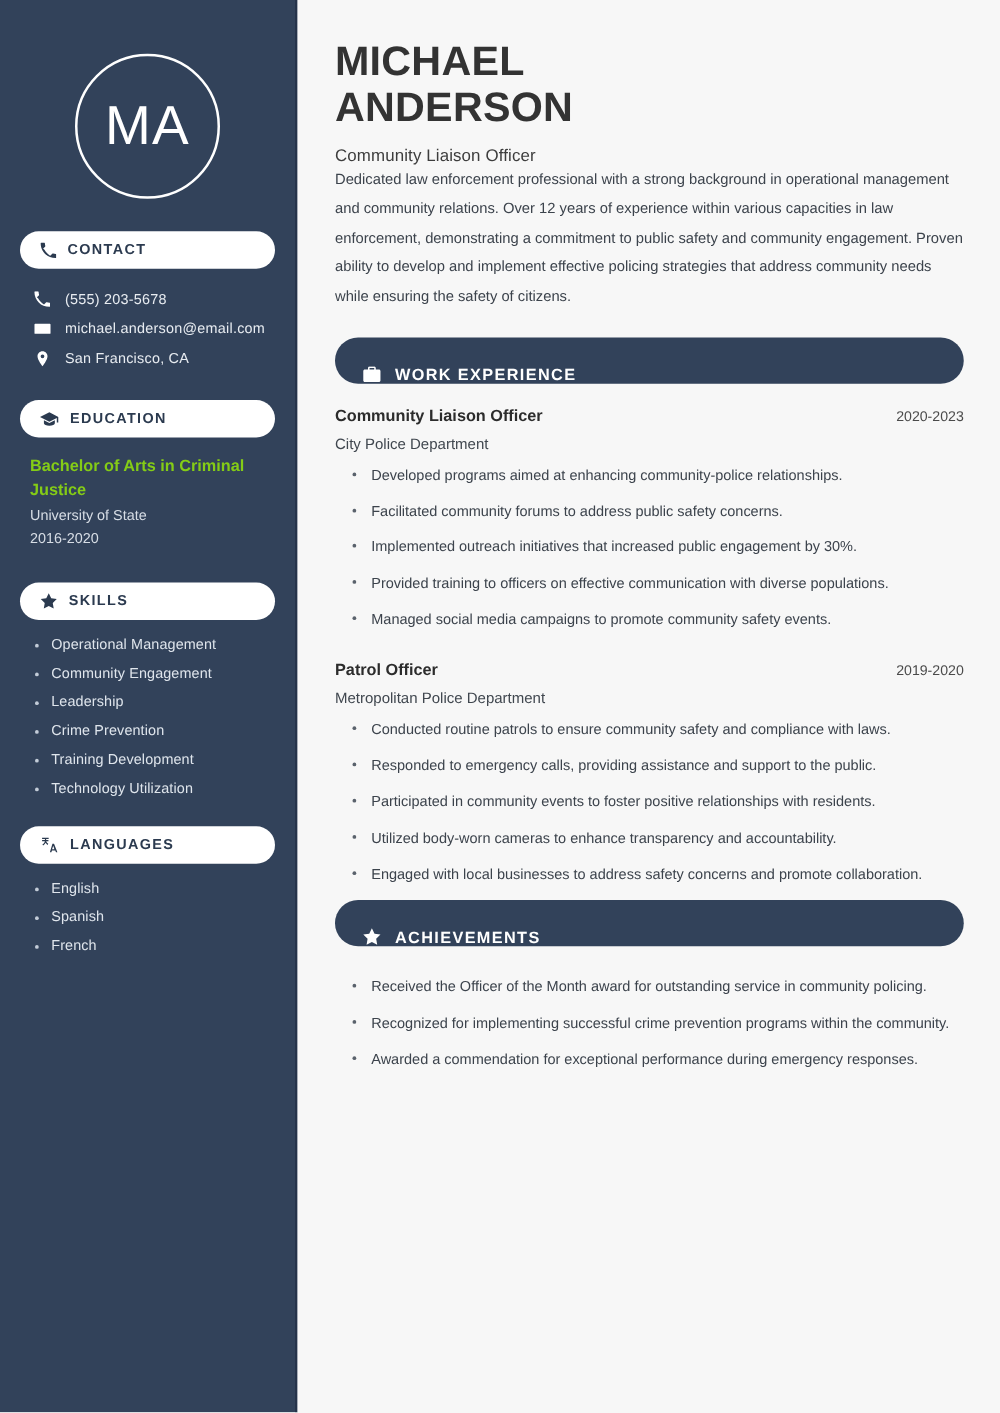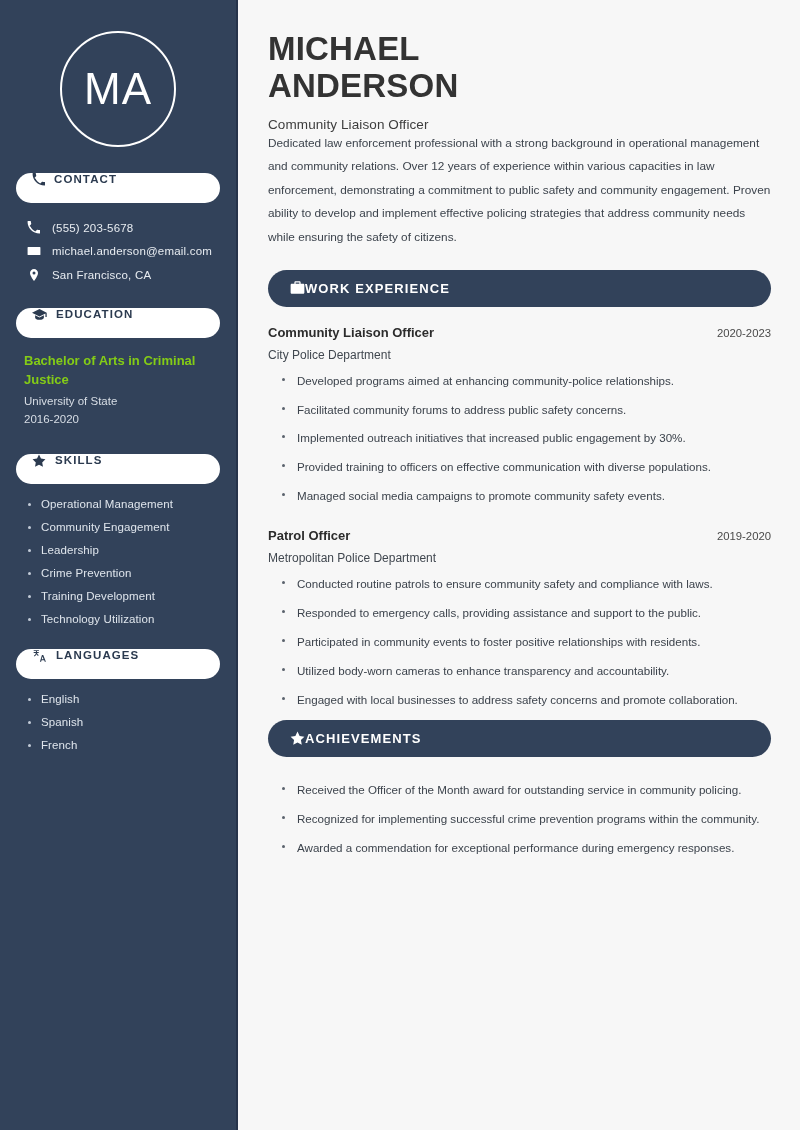--- a/index.html
+++ b/index.html
@@ -19,21 +19,21 @@
     background: #f7f7f7;
     overflow: hidden;
   }
 
   
   .sidebar {
     width: 238px;
     flex: 0 0 238px;
     background: #32425a;
     border-right: 2px solid #26334a;
-    padding: 4px 16px;
+    padding: 16px 16px;
     color: #ffffff;
   }
 
   .avatar-wrap {
     display: flex;
     justify-content: center;
     padding-top: 27px;
     padding-bottom: 26px;
   }
   .avatar {
@@ -51,21 +51,21 @@
     letter-spacing: 1px;
     color: #ffffff;
     line-height: 1;
   }
 
   .pill {
     background: #ffffff;
     border-radius: 999px;
     height: 30px;
     display: flex;
-    align-items: flex-start;
+    align-items: center;
     gap: 9px;
     padding: 0 16px;
     margin-bottom: 14px;
   }
   .pill-label {
     color: #2b3a4f;
     font-size: 11.5px;
     font-weight: bold;
     letter-spacing: 1.1px;
   }
@@ -151,21 +151,22 @@
     color: #3c434c;
     line-height: 2.0;
     margin-bottom: 20px;
   }
 
   .section-bar {
     background: #32425a;
     border-radius: 999px;
     height: 37px;
     display: flex;
-    align-items: center;
+    align-items: flex-end;
+    gap: 11px;
     padding: 0 22px;
     margin-bottom: 18px;
   }
   .section-bar .ic { display: flex; align-items: center; }
   .section-title {
     color: #ffffff;
     font-size: 13px;
     font-weight: bold;
     letter-spacing: 1.1px;
   }

